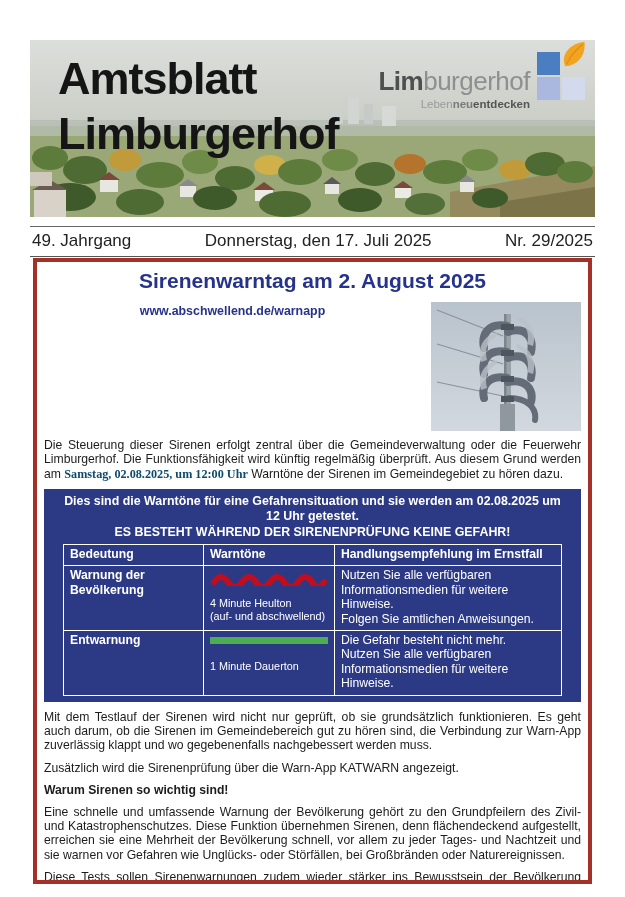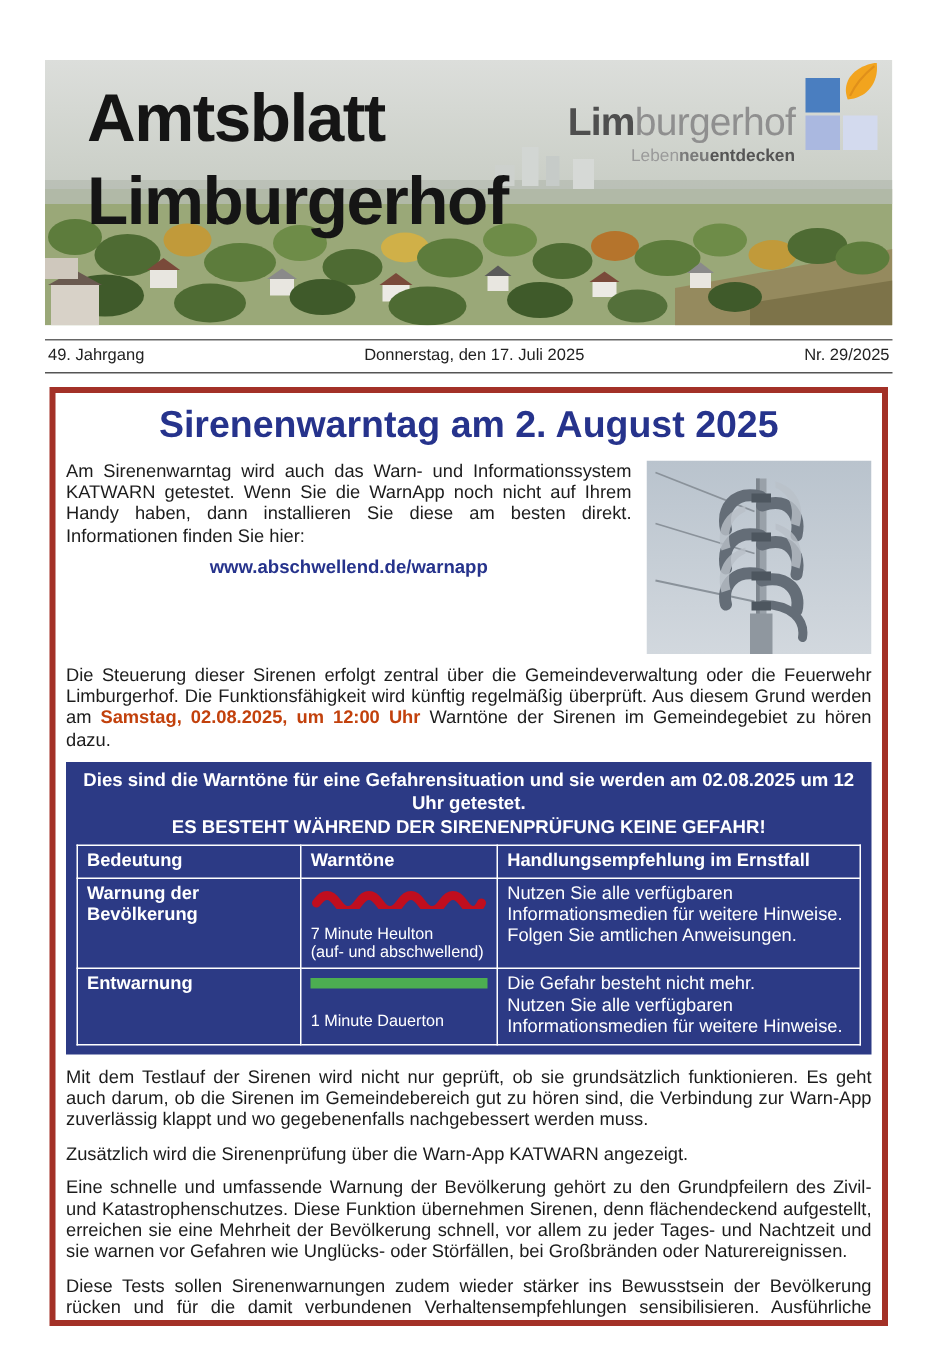--- a/index.html
+++ b/index.html
@@ -22,39 +22,39 @@
   .sq{position:absolute;width:23px;height:23px;}
   .sq1{left:0;top:4px;background:#4a7ec0;}
   .sq2{left:0;top:29px;background:#aab8e0;}
   .sq3{left:25px;top:29px;background:#d3daee;}
   .leaf{position:absolute;left:24px;top:-6px;width:28px;height:26px;}
 
   
   .dateline{position:absolute;left:30px;top:226px;width:565px;box-sizing:border-box;
             border-top:1px solid #666;border-bottom:1.5px solid #555;
             display:flex;justify-content:space-between;align-items:center;
-            padding:4px 2px 5px;font-size:11px;color:#222;}
+            padding:4px 2px 5px;font-size:17px;color:#222;}
 
   
   .article-box{position:absolute;left:33px;top:258px;width:559px;height:626px;box-sizing:border-box;
                border:4px solid #a33127;background:#fff;padding:5px 7px;overflow:hidden;
                font-size:12.2px;line-height:1.18;text-align:justify;}
-  .article-title{text-align:center;color:#26338c;font-size:25px;font-weight:bold;margin:2px 0 8px;}
+  .article-title{text-align:center;color:#26338c;font-size:21px;font-weight:bold;margin:2px 0 8px;}
   .lead-row{display:flex;gap:10px;margin-bottom:7px;}
   .lead-text{flex:1;}
   .para{margin:0 0 7px;}
   .para:last-child{margin-bottom:0;}
   .mb8{margin-bottom:8px;}
   .link-center{text-align:center;font-weight:bold;color:#26338c;font-size:12.4px;margin:2px 0 0;
                text-decoration:none;display:block;}
-  .blue-bold{color:#c2410c;font-weight:bold;}
+  .blue-bold{color:#0c4a6e;font-weight:bold;font-family:Liberation Serif, serif;}
   .siren-photo{width:150px;height:129px;flex:none;}
 
   
-  .warn-block{background:#2c3a85;color:#fff;padding:5px 4px 4px;margin:0 0 8px;}
+  .warn-block{background:#2c3a85;color:#fff;padding:5px 16px 4px;margin:0 0 8px;}
   .warn-banner div{text-align:center;font-weight:bold;font-size:12.4px;line-height:1.24;}
   table.warn-table{width:calc(100% - 6px);margin:4px auto 2px;border-collapse:collapse;}
   .warn-table th,.warn-table td{border:1.5px solid #fff;padding:2px 6px 4px;vertical-align:top;
                text-align:left;font-size:12.2px;line-height:1.18;}
   .warn-table th{font-weight:bold;}
   .col-meaning{width:29%;} .col-tone{width:24%;} .col-rec{width:47%;}
   .meaning{font-weight:bold;}
   .tone-label{font-size:10.8px;line-height:1.15;}
   .wave{display:block;margin:3px 0 11px;}
   .greenbar{width:118px;height:7px;background:#4cae51;margin:4px 0 16px;}
@@ -155,21 +155,20 @@
     <span>49. Jahrgang</span>
     <span>Donnerstag, den 17. Juli 2025</span>
     <span>Nr. 29/2025</span>
   </div>
 
   <div class="article-box">
     <div class="article-title">Sirenenwarntag am 2. August 2025</div>
 
     <div class="lead-row">
       <div class="lead-text">
-        <p class="para">Am Sirenenwarntag wird auch das Warn- und Informationssystem KATWARN getestet. Wenn Sie die WarnApp noch nicht auf Ihrem Handy haben, dann installieren Sie diese am besten direkt. Informationen finden Sie hier:</p>
         <a class="link-center" href="#">www.abschwellend.de/warnapp</a>
       </div>
       <svg class="siren-photo" viewBox="0 0 150 129" preserveAspectRatio="none">
         <defs>
           <linearGradient id="sirenbg" x1="0" y1="0" x2="0" y2="1">
             <stop offset="0" stop-color="#b9c3cd"></stop>
               <stop offset="1" stop-color="#d2d8de"></stop>
           </linearGradient>
         </defs>
         <rect x="0" y="0" width="150" height="129" fill="url(#sirenbg)"></rect>
@@ -216,21 +215,21 @@
           <th class="col-meaning">Bedeutung</th>
           <th class="col-tone">Warntöne</th>
           <th class="col-rec">Handlungsempfehlung im Ernstfall</th>
         </tr>
         <tr>
           <td><span class="meaning">Warnung der Bevölkerung</span></td>
           <td>
             <svg class="wave" width="118" height="15" viewBox="0 0 118 15">
               <path d="M4,11 Q11,1 18,11 T32,11 T46,11 T60,11 T74,11 T88,11 T102,11 T114,11" fill="none" stroke="#c00e1e" stroke-width="6" stroke-linecap="round"></path>
             </svg>
-            <div class="tone-label">7 Minute Heulton</div>
+            <div class="tone-label">4 Minute Heulton</div>
             <div class="tone-label">(auf- und abschwellend)</div>
           </td>
           <td>
             <div>Nutzen Sie alle verfügbaren Informationsmedien für weitere Hinweise.</div>
             <div>Folgen Sie amtlichen Anweisungen.</div>
           </td>
         </tr>
         <tr>
           <td><span class="meaning">Entwarnung</span></td>
           <td>
@@ -241,18 +240,19 @@
             <div>Die Gefahr besteht nicht mehr.</div>
             <div>Nutzen Sie alle verfügbaren Informationsmedien für weitere Hinweise.</div>
           </td>
         </tr>
       </tbody>
         </table>
     </div>
 
     <p class="para mb8">Mit dem Testlauf der Sirenen wird nicht nur geprüft, ob sie grundsätzlich funktionieren. Es geht auch darum, ob die Sirenen im Gemeindebereich gut zu hören sind, die Verbindung zur Warn-App zuverlässig klappt und wo gegebenenfalls nachgebessert werden muss.</p>
     <p class="para mb8">Zusätzlich wird die Sirenenprüfung über die Warn-App KATWARN angezeigt.</p>
+    <p class="para subhead">Warum Sirenen so wichtig sind!</p>
     <p class="para mb8">Eine schnelle und umfassende Warnung der Bevölkerung gehört zu den Grundpfeilern des Zivil- und Katastrophenschutzes. Diese Funktion übernehmen Sirenen, denn flächendeckend aufgestellt, erreichen sie eine Mehrheit der Bevölkerung schnell, vor allem zu jeder Tages- und Nachtzeit und sie warnen vor Gefahren wie Unglücks- oder Störfällen, bei Großbränden oder Naturereignissen.</p>
     <p class="para" style="margin-bottom:2px;">Diese Tests sollen Sirenenwarnungen zudem wieder stärker ins Bewusstsein der Bevölkerung rücken und für die damit verbundenen Verhaltensempfehlungen sensibilisieren. Ausführliche Informationen dazu auf der Homepage der Gemeinde</p>
 
   </div>
 
 </div>
 
 </body></html>

